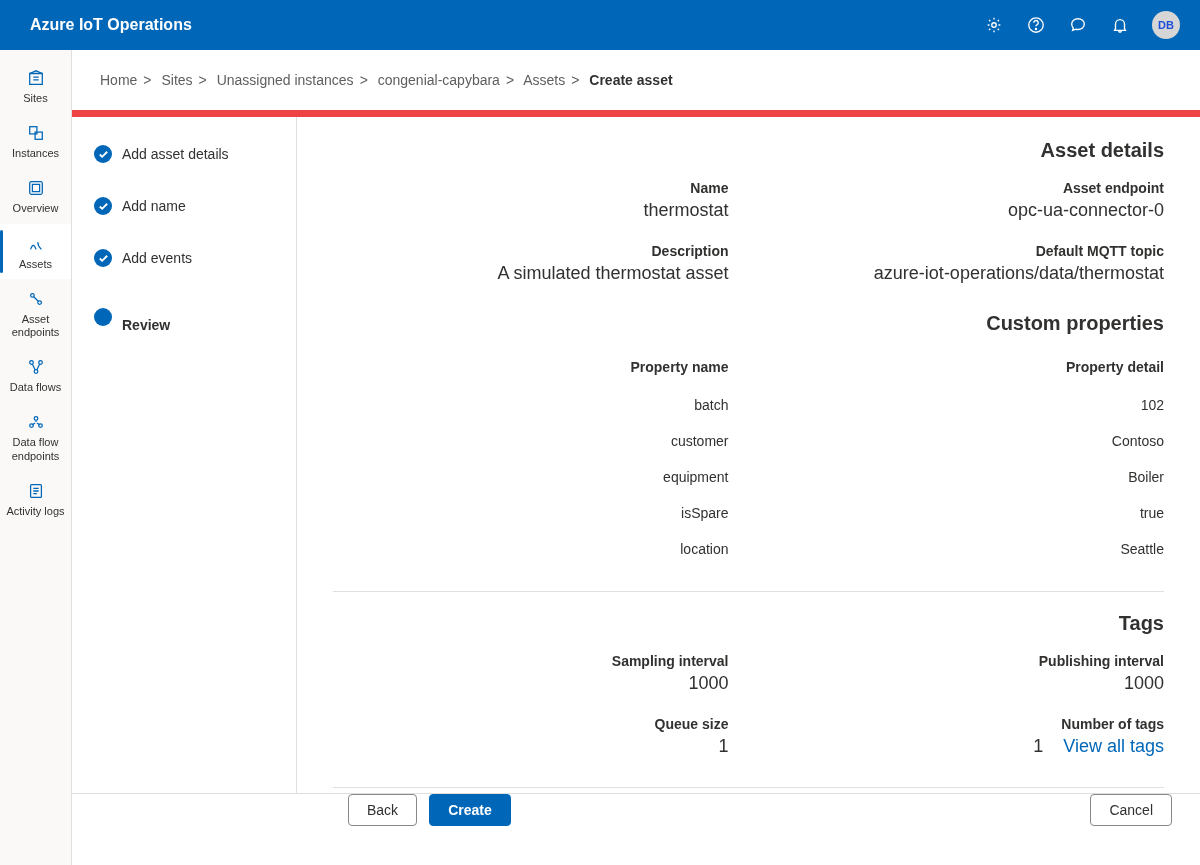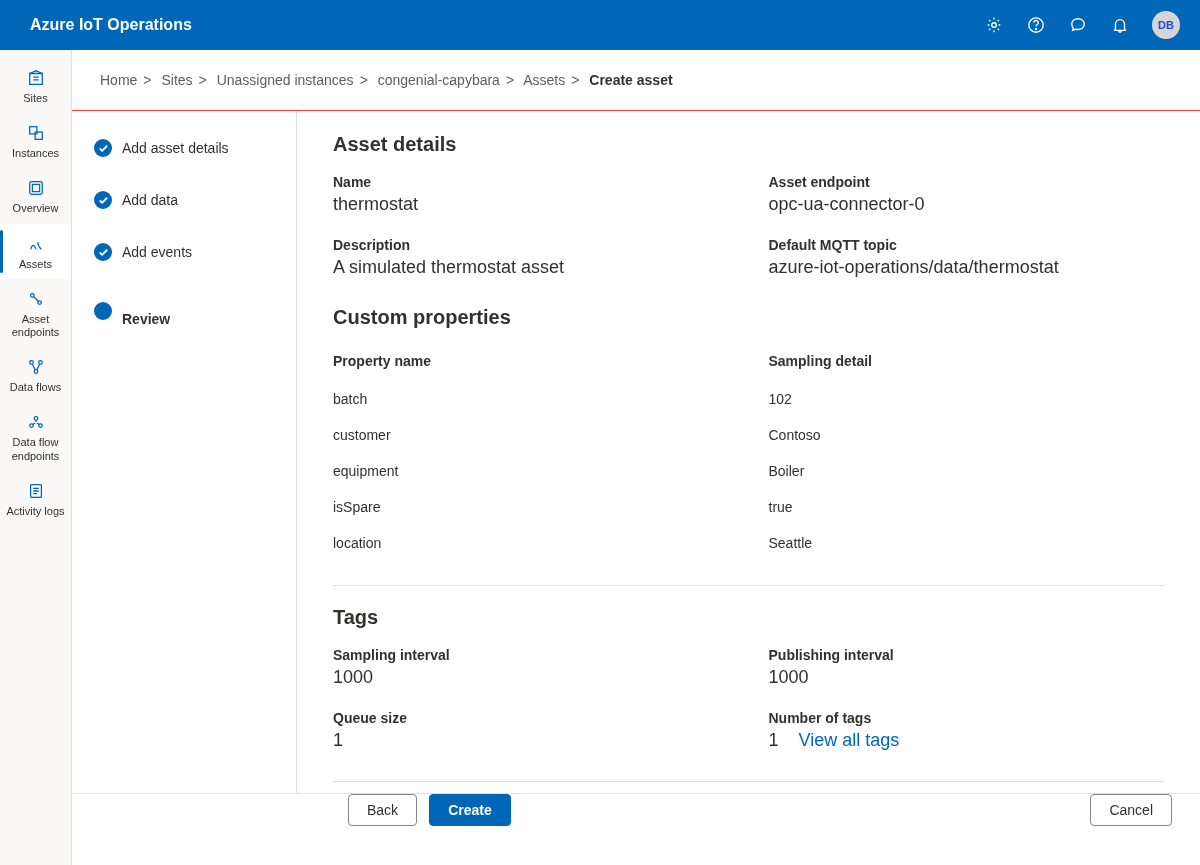--- a/index.html
+++ b/index.html
@@ -25,21 +25,21 @@
 
 .main-col { flex: 1; display: flex; flex-direction: column; min-height: 0; }
 
 
 .breadcrumb { padding: 22px 28px; font-size: 14px; color: #605e5c; }
 .breadcrumb a { color: #605e5c; text-decoration: none; cursor: pointer; }
 .breadcrumb .sep { margin: 0 6px; color: #605e5c; }
 .breadcrumb .current { font-weight: 600; color: #323130; }
 
 
-.content-split { flex: 1; display: flex; border-top: 1px solid #ef4444; min-height: 0; }
+.content-split { flex: 1; display: flex; border-top: 7px solid #ef4444; min-height: 0; text-align: right; }
 
 
 .step-col { width: 225px; border-right: 1px solid #e1dfdd; padding: 28px 0 0 22px; }
 .step { display: flex; align-items: center; gap: 10px; margin-bottom: 34px; cursor: pointer; }
 .step .bubble { width: 18px; height: 18px; border-radius: 50%; background: #0067b8; display: flex; align-items: center; justify-content: center; color: #fff; }
 .step .bubble.current { background: #0067b8; }
 .step .bubble svg { width: 11px; height: 11px; }
 .step.current .label { font-weight: 600; margin-top: 16px; }
 
 
@@ -203,21 +203,21 @@
               </svg>
             </div>
           <span class="label">Add asset details</span>
         </div>
         <div class="step">
           <div class="bubble">
               <svg viewBox="0 0 12 12">
                 <path d="M2 6l2.5 2.5L10 3" stroke="#fff" stroke-width="2" fill="none"></path>
               </svg>
             </div>
-          <span class="label">Add data</span>
+          <span class="label">Add name</span>
         </div>
         <div class="step">
           <div class="bubble">
               <svg viewBox="0 0 12 12">
                 <path d="M2 6l2.5 2.5L10 3" stroke="#fff" stroke-width="2" fill="none"></path>
               </svg>
             </div>
           <span class="label">Add events</span>
         </div>
         <div class="step current">
@@ -244,21 +244,21 @@
             </div>
             <div>
               <div class="field-label">Default MQTT topic</div>
               <div class="field-val">azure-iot-operations/data/thermostat</div>
             </div>
           </div>
 
           <h2 class="section-title" style="margin-top:28px">Custom properties</h2>
           <div class="prop-row prop-head">
             <div>Property name</div>
-            <div>Sampling detail</div>
+            <div>Property detail</div>
           </div>
           <div class="prop-row">
             <div>batch</div>
             <div>102</div>
           </div>
           <div class="prop-row">
             <div>customer</div>
             <div>Contoso</div>
           </div>
           <div class="prop-row">

